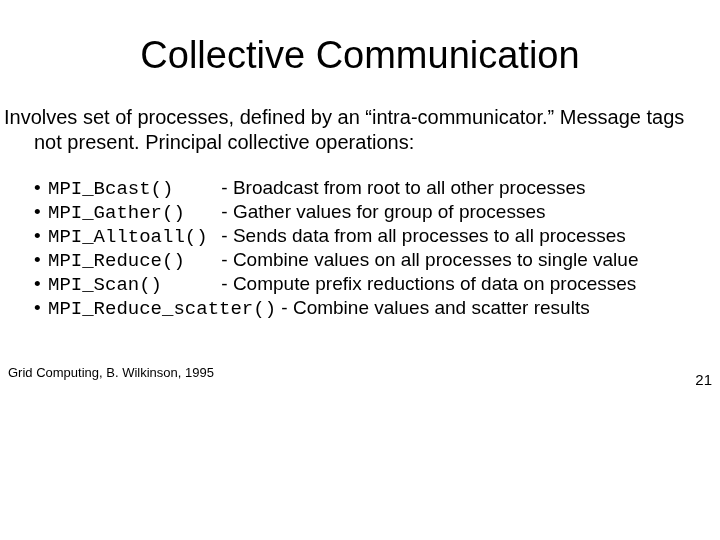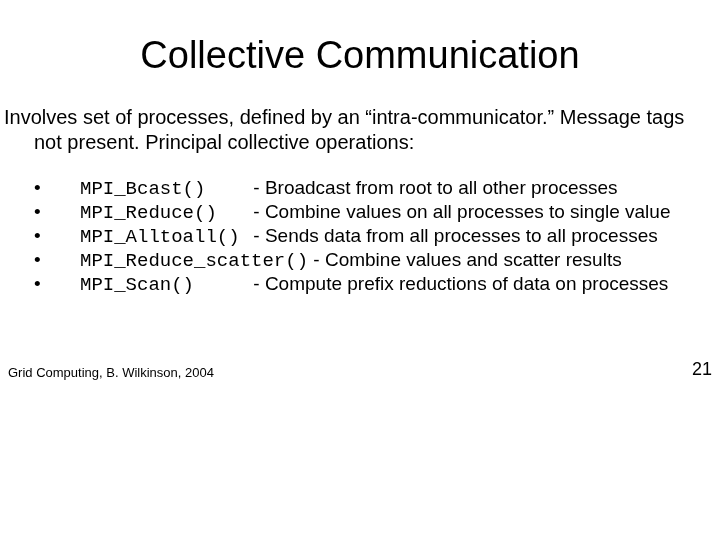--- a/index.html
+++ b/index.html
@@ -44,47 +44,47 @@
   }
   .bullet {
     display: inline-block;
     width: 14px;
   }
   .fn {
     font-family: "Courier New", Courier, monospace;
     display: inline-block;
     min-width: 168px;
     font-size: 19px;
-    margin-left: 32px;
   }
   .fn.wide { min-width: 228px; }
   .desc {
     font-family: Arial, Helvetica, sans-serif;
   }
   .footer-left {
     position: absolute;
     left: 8px;
     bottom: 8px;
     font-size: 13px;
   }
   .footer-right {
     position: absolute;
     right: 8px;
-    bottom: 8px;
-    font-size: 18px;
+    bottom: 0;
+    font-size: 15px;
   }
 </style>
 </head>
 <body>
 
 <div class="slide">
   <div class="title">Collective Communication</div>
   <div class="intro">Involves set of processes, defined by an “intra-communicator.” Message tags not present. Principal collective operations:</div>
   <ul class="ops" id="ops">
       <li><span class="bullet">•</span><span class="fn">MPI_Bcast()</span> <span class="desc">- Broadcast from root to all other processes</span></li>
+      <li><span class="bullet">•</span><span class="fn">MPI_Gather()</span> <span class="desc">- Gather values for group of processes</span></li>
+      <li><span class="bullet">•</span><span class="fn">MPI_Alltoall()</span> <span class="desc">- Sends data from all processes to all processes</span></li>
       <li><span class="bullet">•</span><span class="fn">MPI_Reduce()</span> <span class="desc">- Combine values on all processes to single value</span></li>
-      <li><span class="bullet">•</span><span class="fn">MPI_Alltoall()</span> <span class="desc">- Sends data from all processes to all processes</span></li>
+      <li><span class="bullet">•</span><span class="fn">MPI_Scan()</span> <span class="desc">- Compute prefix reductions of data on processes</span></li>
       <li><span class="bullet">•</span><span class="fn wide">MPI_Reduce_scatter()</span> <span class="desc">- Combine values and scatter results</span></li>
-      <li><span class="bullet">•</span><span class="fn">MPI_Scan()</span> <span class="desc">- Compute prefix reductions of data on processes</span></li>
     </ul>
-  <div class="footer-left">Grid Computing, B. Wilkinson, 2004</div>
+  <div class="footer-left">Grid Computing, B. Wilkinson, 1995</div>
   <div class="footer-right">21</div>
 </div>
 
 </body></html>

